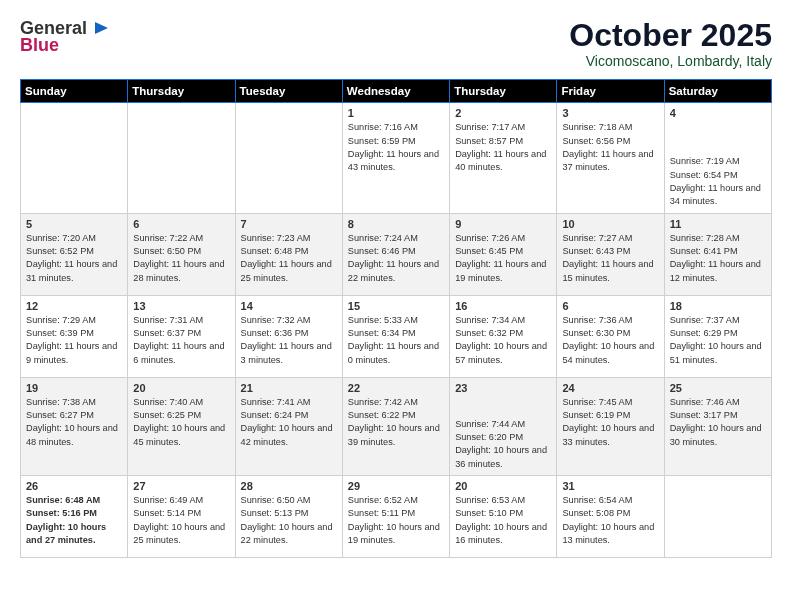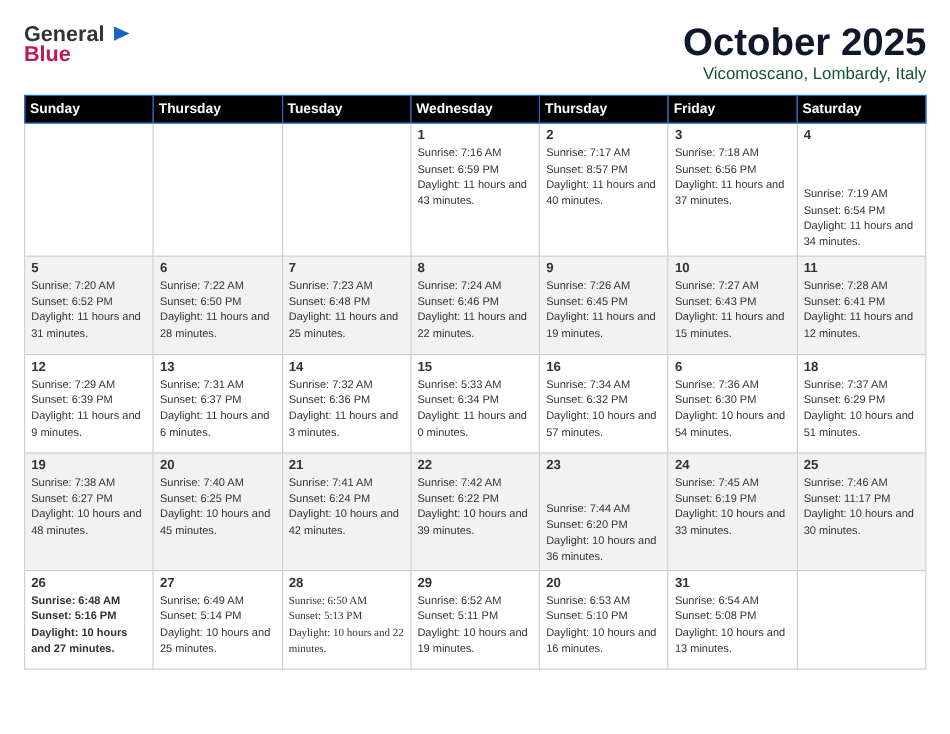--- a/index.html
+++ b/index.html
@@ -282,40 +282,40 @@
           </td>
           <td class="shaded">
             <div class="day-number">24</div>
             <div class="day-info" style="white-space: pre-line;">Sunrise: 7:45 AM
 Sunset: 6:19 PM
 Daylight: 10 hours and 33 minutes.</div>
           </td>
           <td class="shaded">
             <div class="day-number">25</div>
             <div class="day-info" style="white-space: pre-line;">Sunrise: 7:46 AM
-Sunset: 11:17 PM
+Sunset: 3:17 PM
 Daylight: 10 hours and 30 minutes.</div>
           </td>
         </tr>
         <tr>
           <td>
             <div class="day-number">26</div>
             <div class="day-info" style="white-space: pre-line; font-weight: bold;">Sunrise: 6:48 AM
 Sunset: 5:16 PM
 Daylight: 10 hours and 27 minutes.</div>
           </td>
           <td>
             <div class="day-number">27</div>
             <div class="day-info" style="white-space: pre-line;">Sunrise: 6:49 AM
 Sunset: 5:14 PM
 Daylight: 10 hours and 25 minutes.</div>
           </td>
           <td>
             <div class="day-number">28</div>
-            <div class="day-info" style="white-space: pre-line; font-family: Liberation Serif, serif;">Sunrise: 6:50 AM
+            <div class="day-info" style="white-space: pre-line;">Sunrise: 6:50 AM
 Sunset: 5:13 PM
 Daylight: 10 hours and 22 minutes.</div>
           </td>
           <td>
             <div class="day-number">29</div>
             <div class="day-info" style="white-space: pre-line;">Sunrise: 6:52 AM
 Sunset: 5:11 PM
 Daylight: 10 hours and 19 minutes.</div>
           </td>
           <td>

